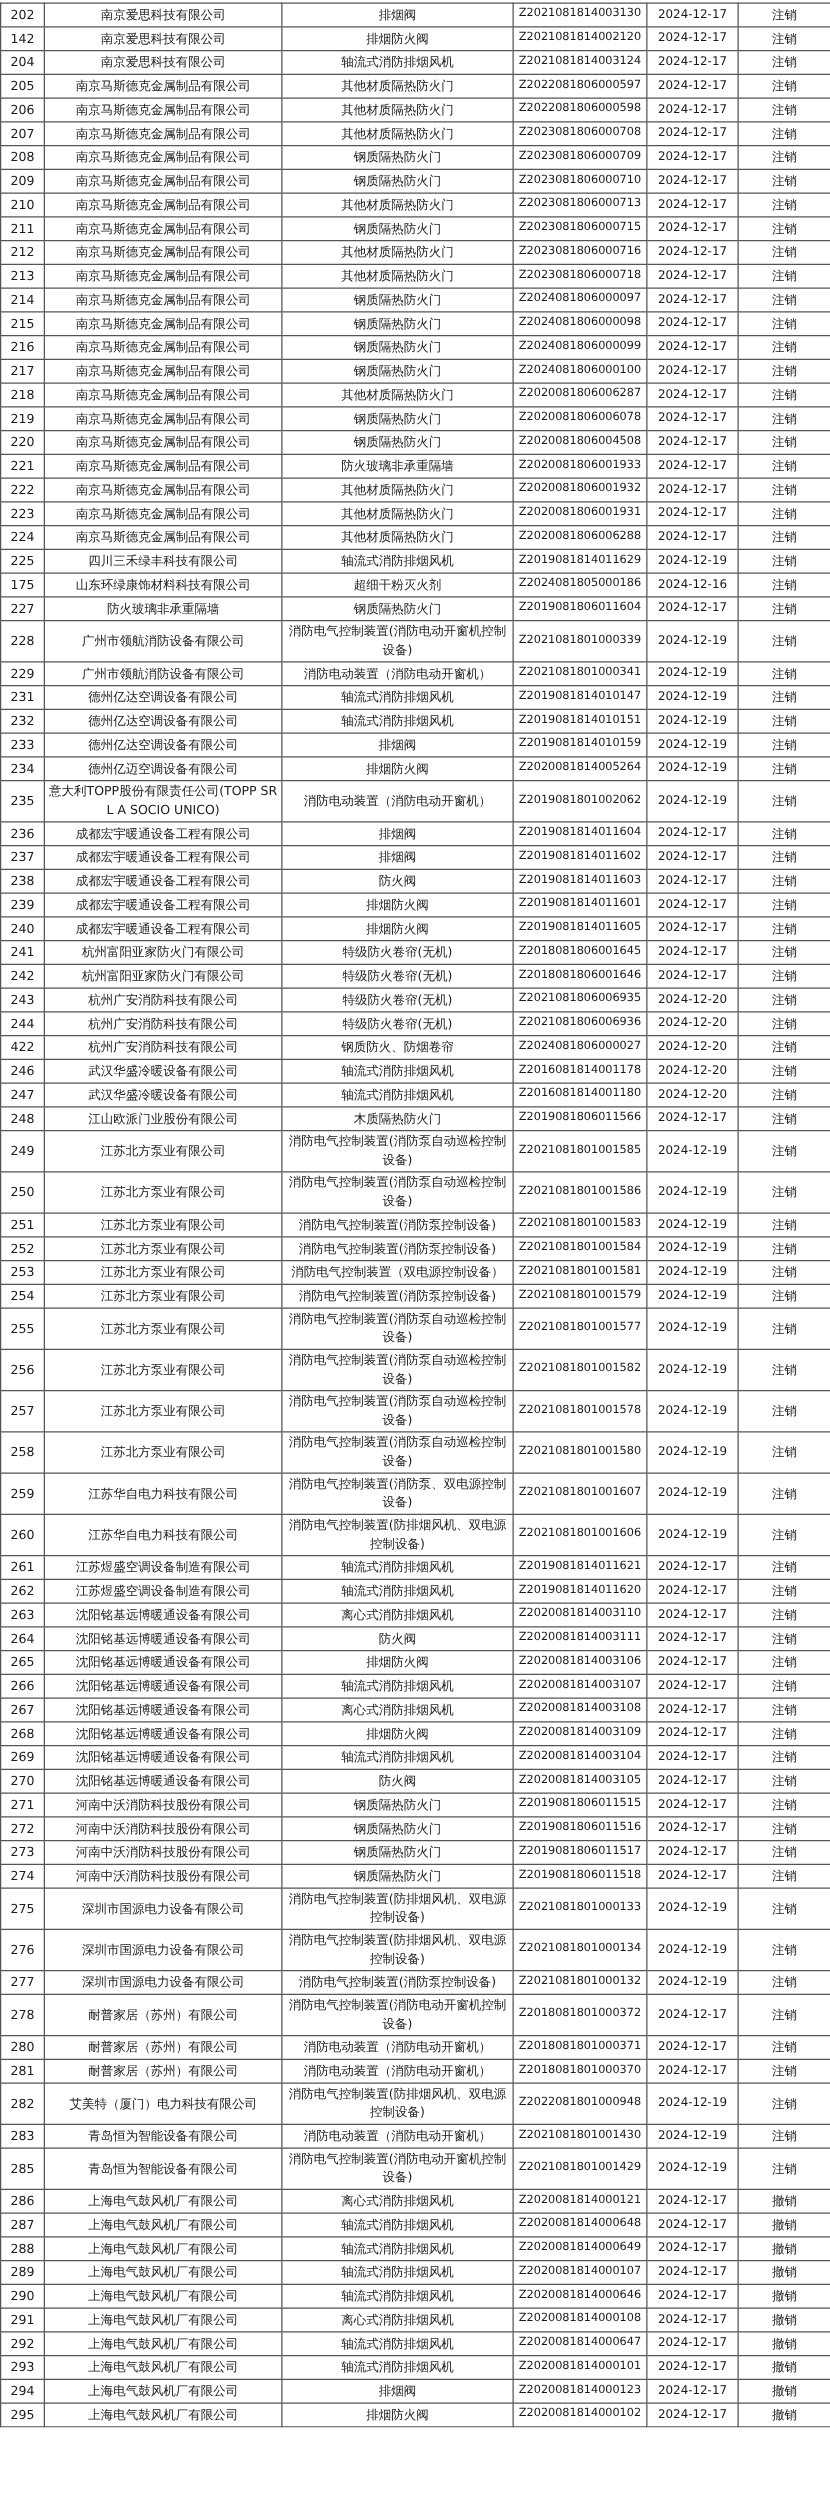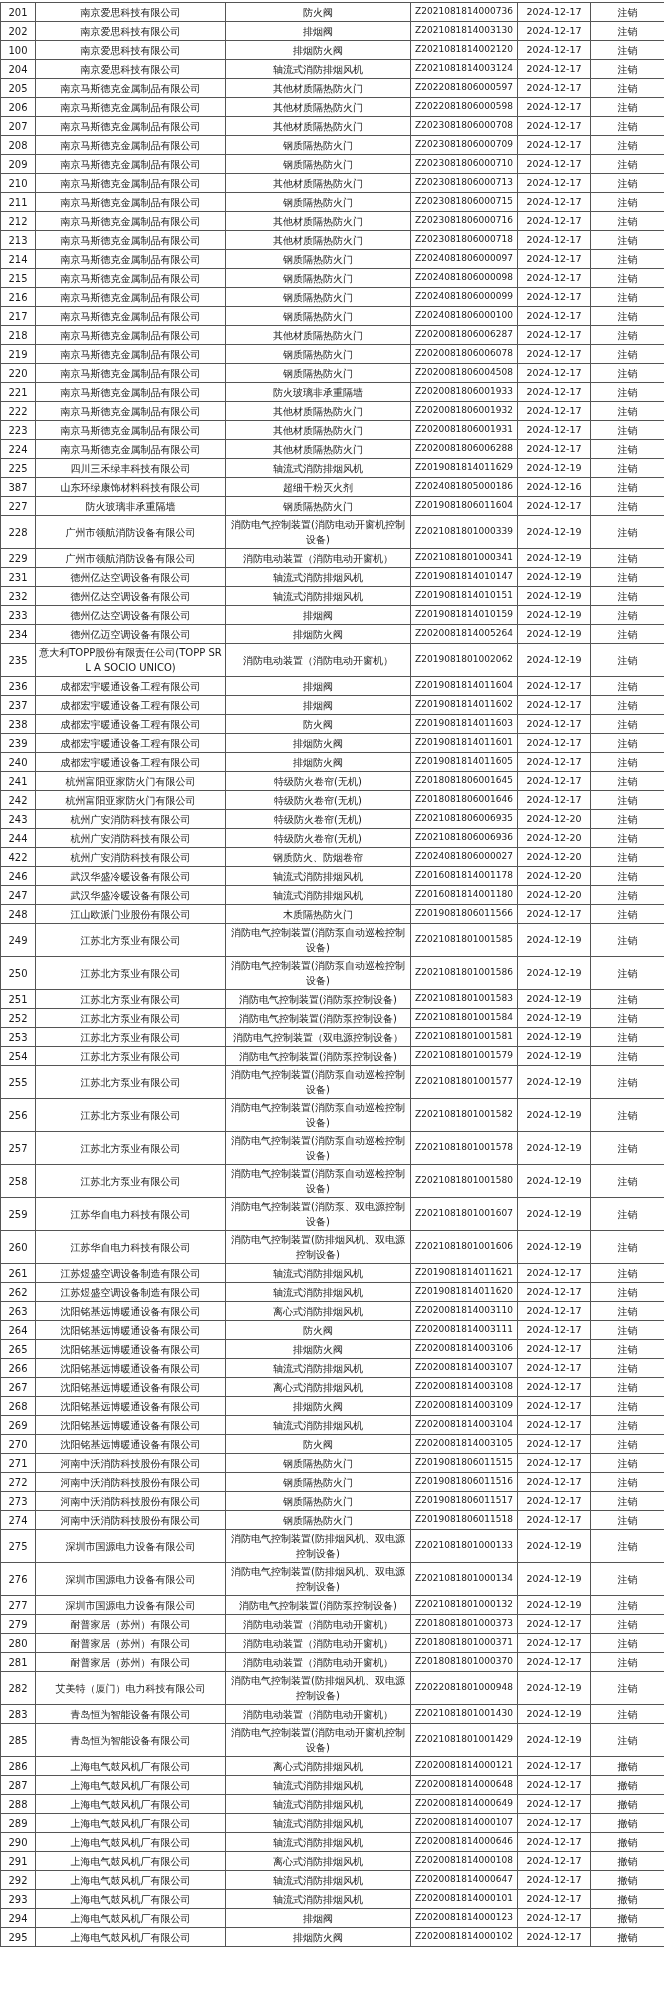--- a/index.html
+++ b/index.html
@@ -31,37 +31,29 @@
     <colgroup>
       <col style="width:35px">
       <col style="width:190px">
       <col style="width:185px">
       <col style="width:107px">
       <col style="width:73px">
       <col style="width:74px">
     </colgroup>
     <tbody>
         <tr>
-          <td class="c-seq">201</td>
-          <td class="c-company">南京爱思科技有限公司</td>
-          <td class="c-product">防火阀</td>
-          <td class="c-cert">Z2021081814000736</td>
-          <td class="c-date">2024-12-17</td>
-          <td class="c-status">注销</td>
-        </tr>
-        <tr>
           <td class="c-seq">202</td>
           <td class="c-company">南京爱思科技有限公司</td>
           <td class="c-product">排烟阀</td>
           <td class="c-cert">Z2021081814003130</td>
           <td class="c-date">2024-12-17</td>
           <td class="c-status">注销</td>
         </tr>
         <tr>
-          <td class="c-seq">100</td>
+          <td class="c-seq">142</td>
           <td class="c-company">南京爱思科技有限公司</td>
           <td class="c-product">排烟防火阀</td>
           <td class="c-cert">Z2021081814002120</td>
           <td class="c-date">2024-12-17</td>
           <td class="c-status">注销</td>
         </tr>
         <tr>
           <td class="c-seq">204</td>
           <td class="c-company">南京爱思科技有限公司</td>
           <td class="c-product">轴流式消防排烟风机</td>
@@ -231,21 +223,21 @@
         </tr>
         <tr>
           <td class="c-seq">225</td>
           <td class="c-company">四川三禾绿丰科技有限公司</td>
           <td class="c-product">轴流式消防排烟风机</td>
           <td class="c-cert">Z2019081814011629</td>
           <td class="c-date">2024-12-19</td>
           <td class="c-status">注销</td>
         </tr>
         <tr>
-          <td class="c-seq">387</td>
+          <td class="c-seq">175</td>
           <td class="c-company">山东环绿康饰材料科技有限公司</td>
           <td class="c-product">超细干粉灭火剂</td>
           <td class="c-cert">Z2024081805000186</td>
           <td class="c-date">2024-12-16</td>
           <td class="c-status">注销</td>
         </tr>
         <tr>
           <td class="c-seq">227</td>
           <td class="c-company">防火玻璃非承重隔墙</td>
           <td class="c-product">钢质隔热防火门</td>
@@ -639,24 +631,24 @@
         </tr>
         <tr>
           <td class="c-seq">277</td>
           <td class="c-company">深圳市国源电力设备有限公司</td>
           <td class="c-product">消防电气控制装置(消防泵控制设备)</td>
           <td class="c-cert">Z2021081801000132</td>
           <td class="c-date">2024-12-19</td>
           <td class="c-status">注销</td>
         </tr>
         <tr>
-          <td class="c-seq">279</td>
+          <td class="c-seq">278</td>
           <td class="c-company">耐普家居（苏州）有限公司</td>
-          <td class="c-product">消防电动装置（消防电动开窗机）</td>
-          <td class="c-cert">Z2018081801000373</td>
+          <td class="c-product">消防电气控制装置(消防电动开窗机控制设备)</td>
+          <td class="c-cert">Z2018081801000372</td>
           <td class="c-date">2024-12-17</td>
           <td class="c-status">注销</td>
         </tr>
         <tr>
           <td class="c-seq">280</td>
           <td class="c-company">耐普家居（苏州）有限公司</td>
           <td class="c-product">消防电动装置（消防电动开窗机）</td>
           <td class="c-cert">Z2018081801000371</td>
           <td class="c-date">2024-12-17</td>
           <td class="c-status">注销</td>

